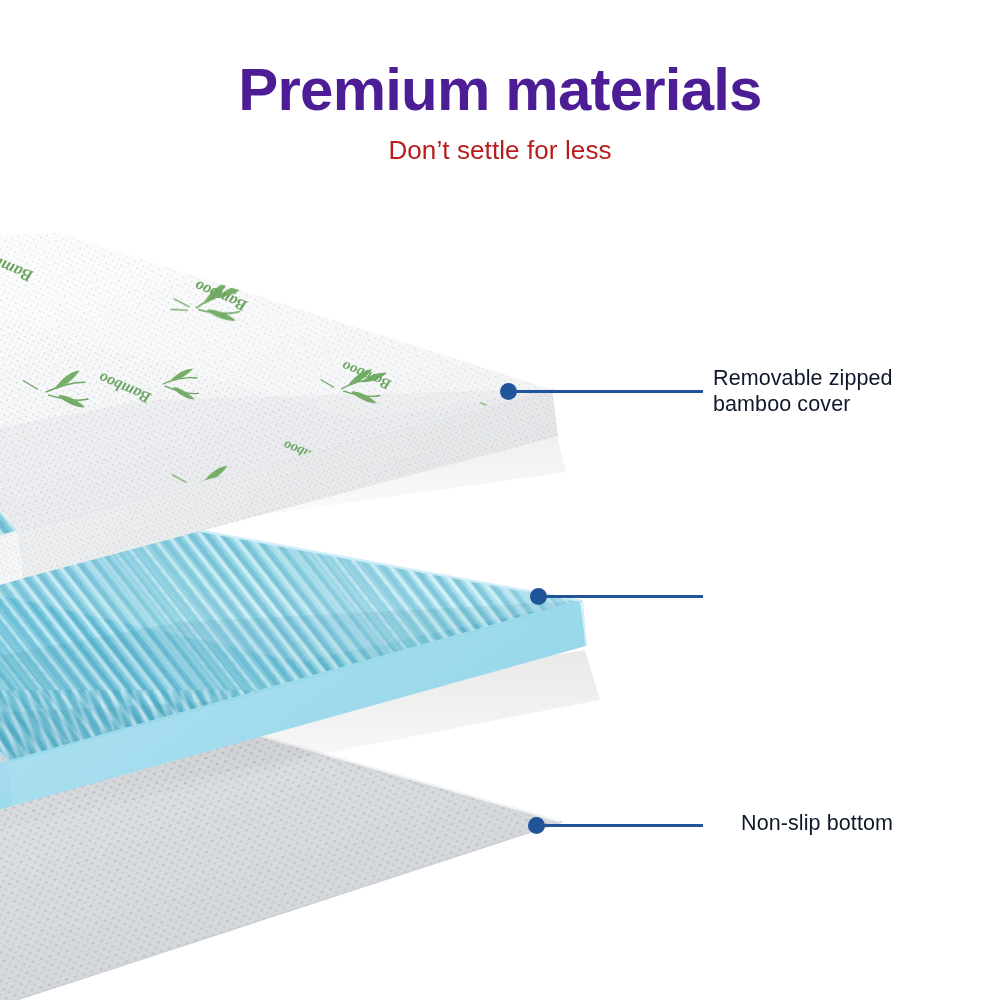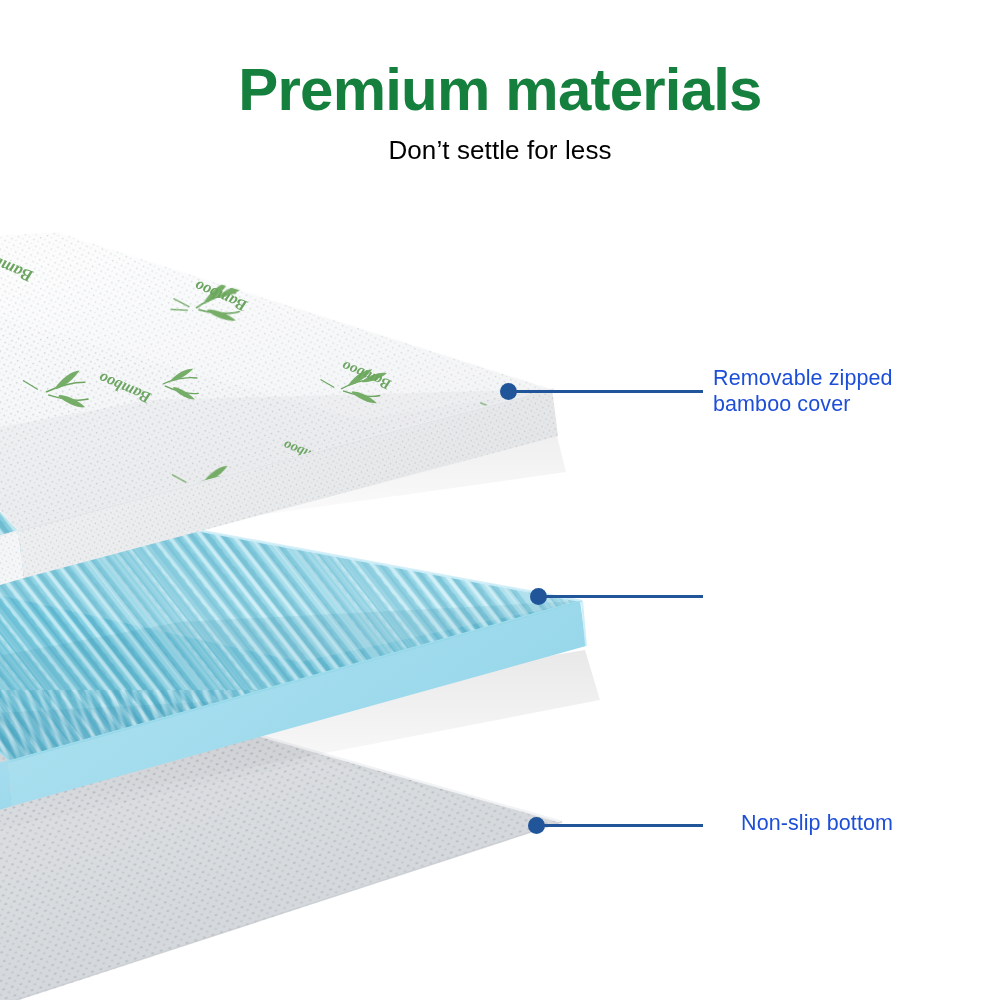--- a/index.html
+++ b/index.html
@@ -26,30 +26,30 @@
     width: 1000px;
     text-align: center;
     z-index: 40;
   }
   #title {
     margin: 0;
     padding-top: 58px;
     font-size: 60px;
     font-weight: 700;
     letter-spacing: -0.8px;
-    color: #15803d;
+    color: #4c1d95;
     line-height: 1.08;
     font-family: "Liberation Sans", sans-serif;
   }
   #subtitle {
     margin: 0;
     padding-top: 12px;
     font-size: 26px;
     font-weight: 400;
-    color: #000000;
+    color: #b91c1c;
     letter-spacing: 0.1px;
     font-family: "Liberation Sans", sans-serif;
   }
 
   
   #illustration {
     position: absolute;
     left: 0;
     top: 0;
     width: 1000px;
@@ -57,21 +57,21 @@
     z-index: 10;
   }
   #illustration svg {
     display: block;
   }
 
   
   .callout {
     position: absolute;
     z-index: 50;
-    color: #1d4ed8;
+    color: #0f172a;
     font-size: 21.5px;
     font-weight: 400;
     line-height: 1.22;
     font-family: "Liberation Sans", sans-serif;
     white-space: pre-line;
     letter-spacing: 0.1px;
   }
   #callout-cover  { left: 713px; top: 365px; }
   #callout-foam   { left: 713px; top: 568px; }
   #callout-bottom { left: 741px; top: 810px; }

